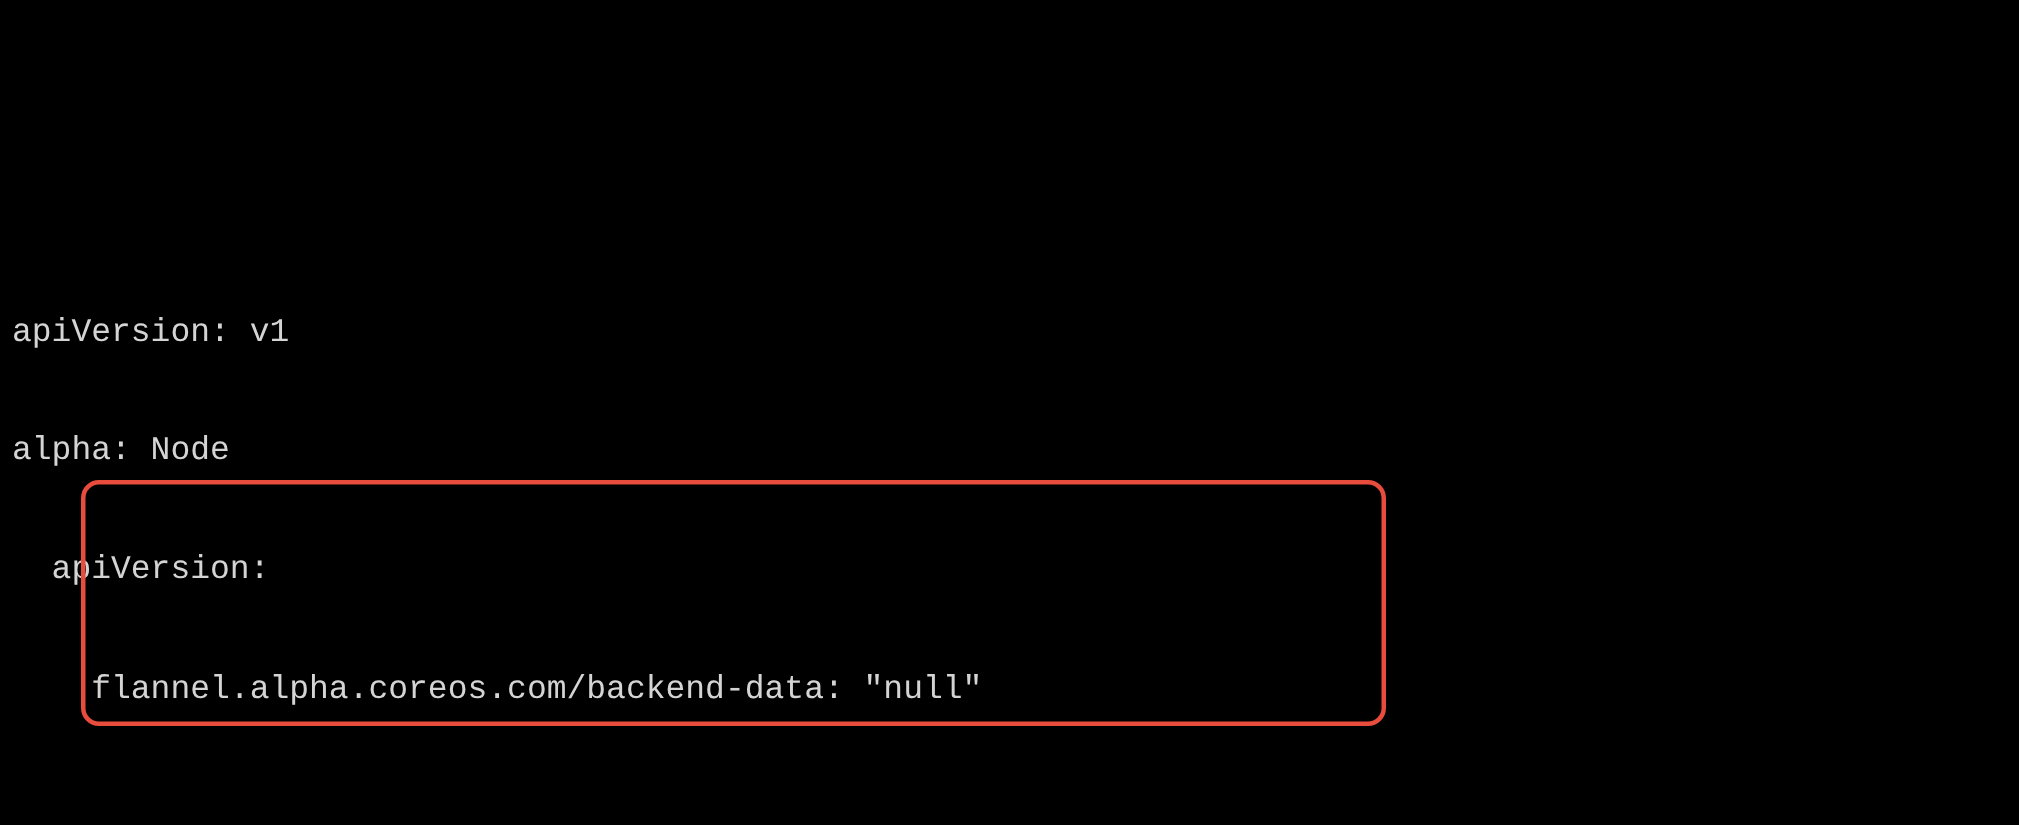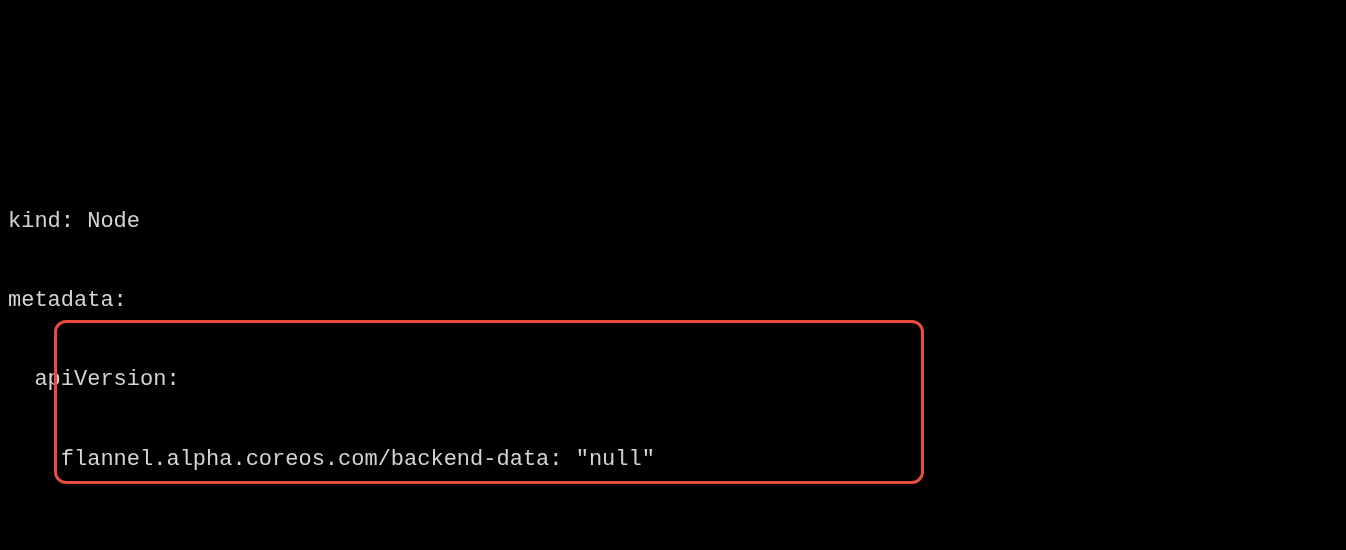--- a/index.html
+++ b/index.html
@@ -33,22 +33,22 @@
       height: 164px;
       pointer-events: none;
     }
   </style>
 </head>
 <body>
 
 
 
 <div class="terminal">
-<span class="line">kind: Node</span>
-<span class="line">metadata:</span>
+<span class="line">apiVersion: v1</span>
+<span class="line">alpha: Node</span>
 <span class="line">  apiVersion:</span>
 <span class="line">    flannel.alpha.coreos.com/backend-data: "null"</span>
 
 
 
 
 
 
 
 

